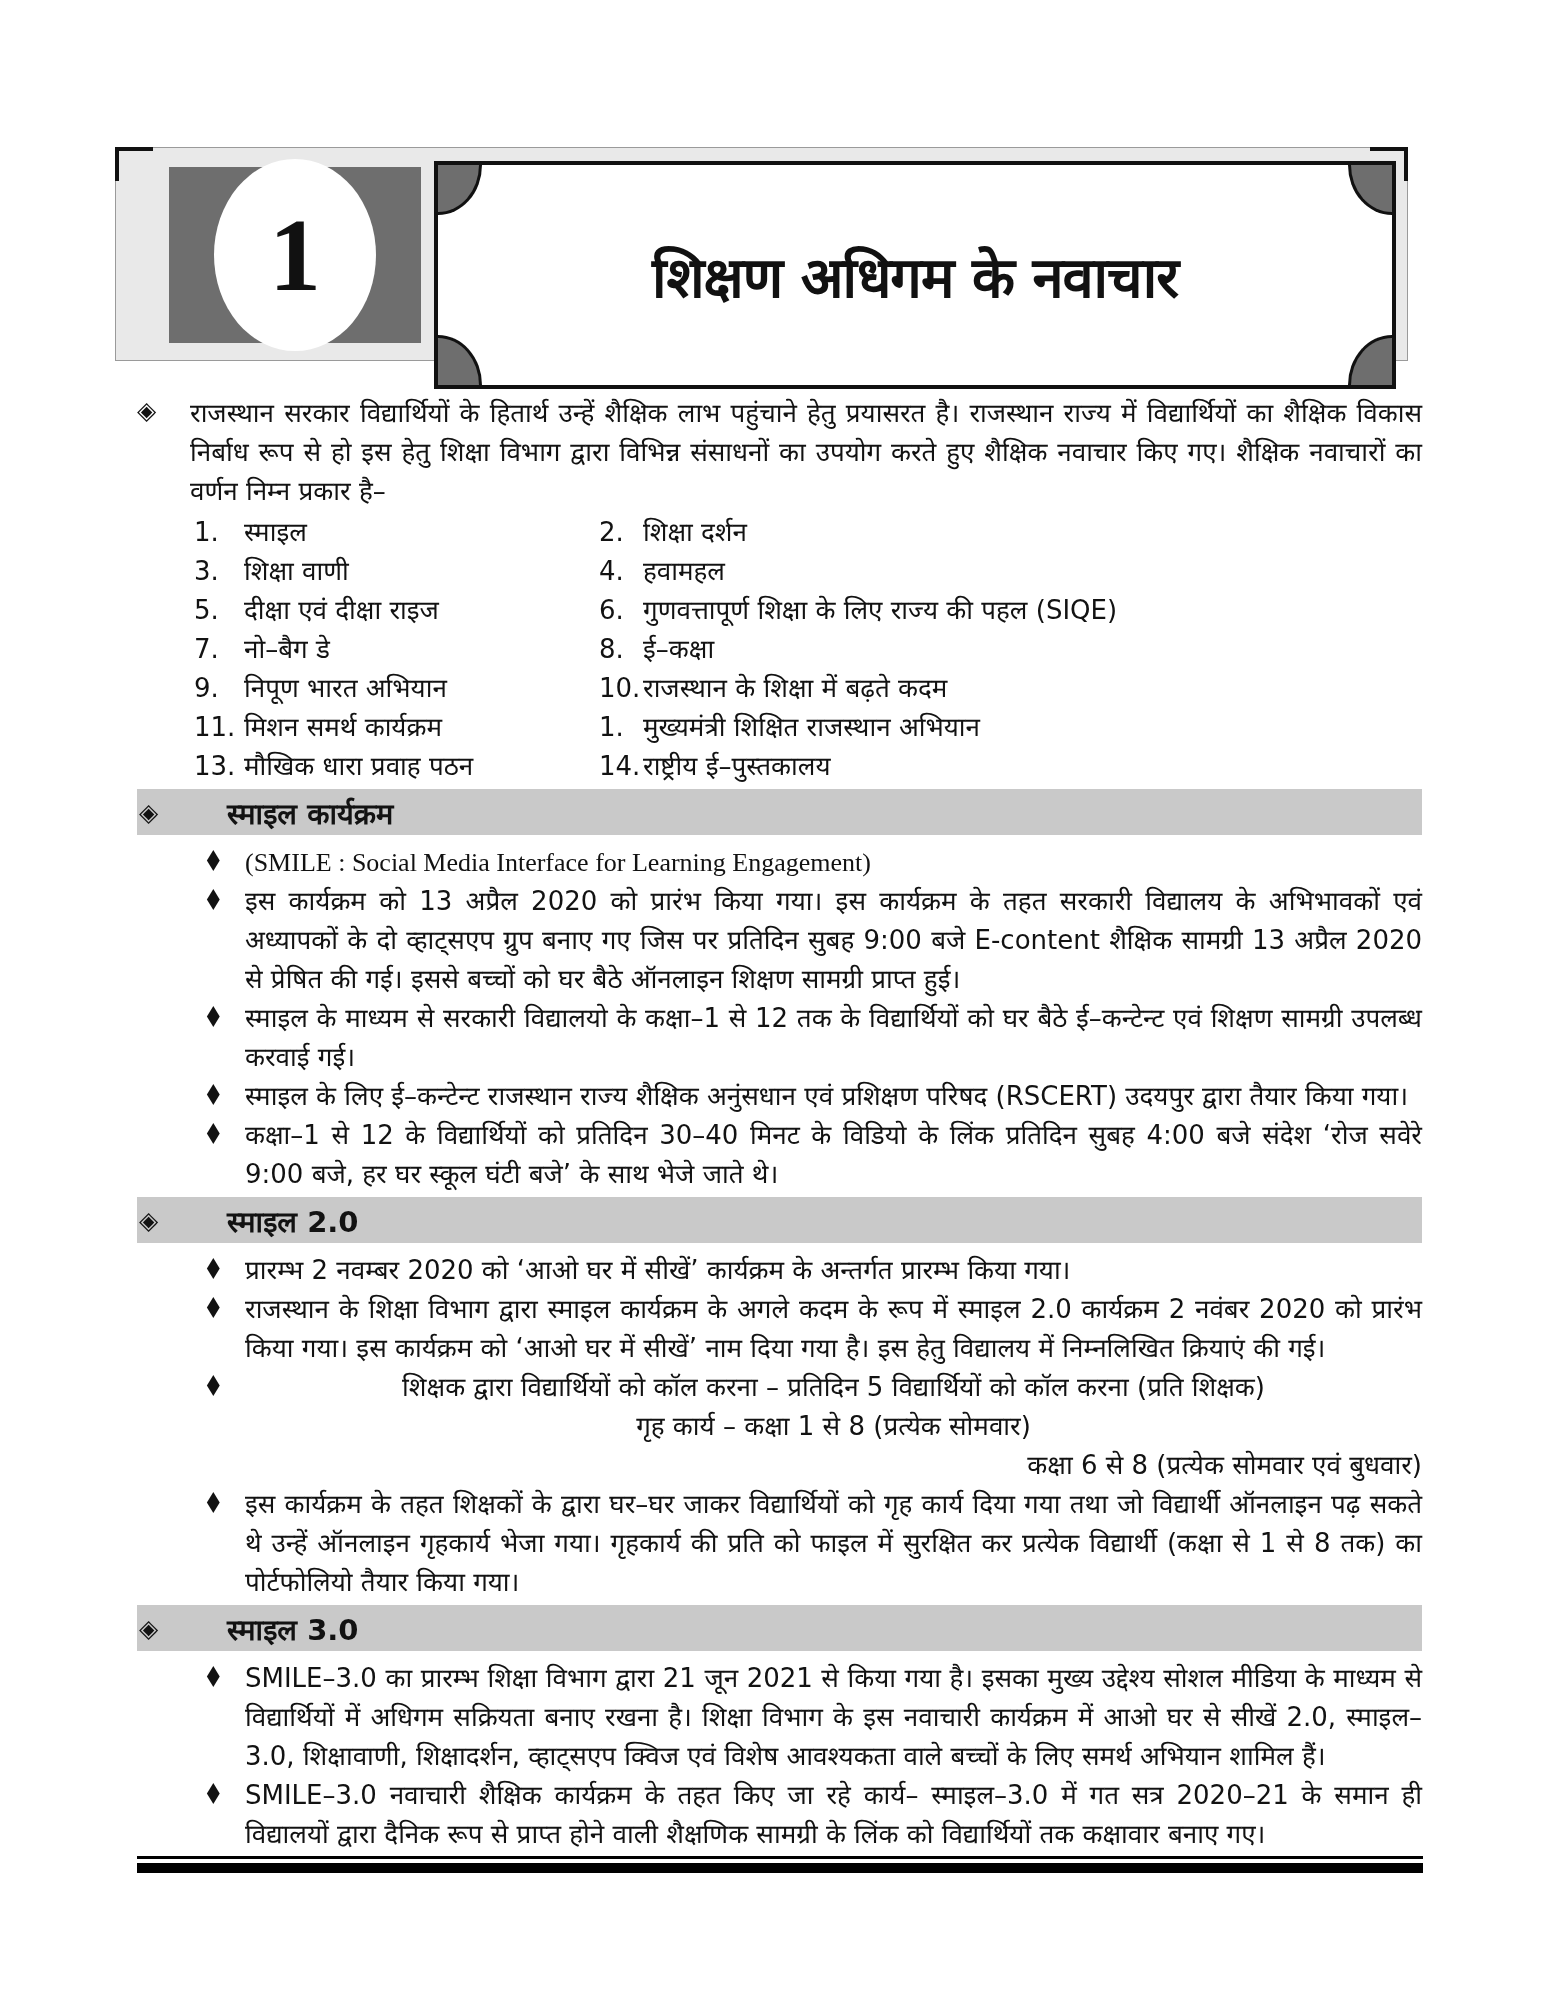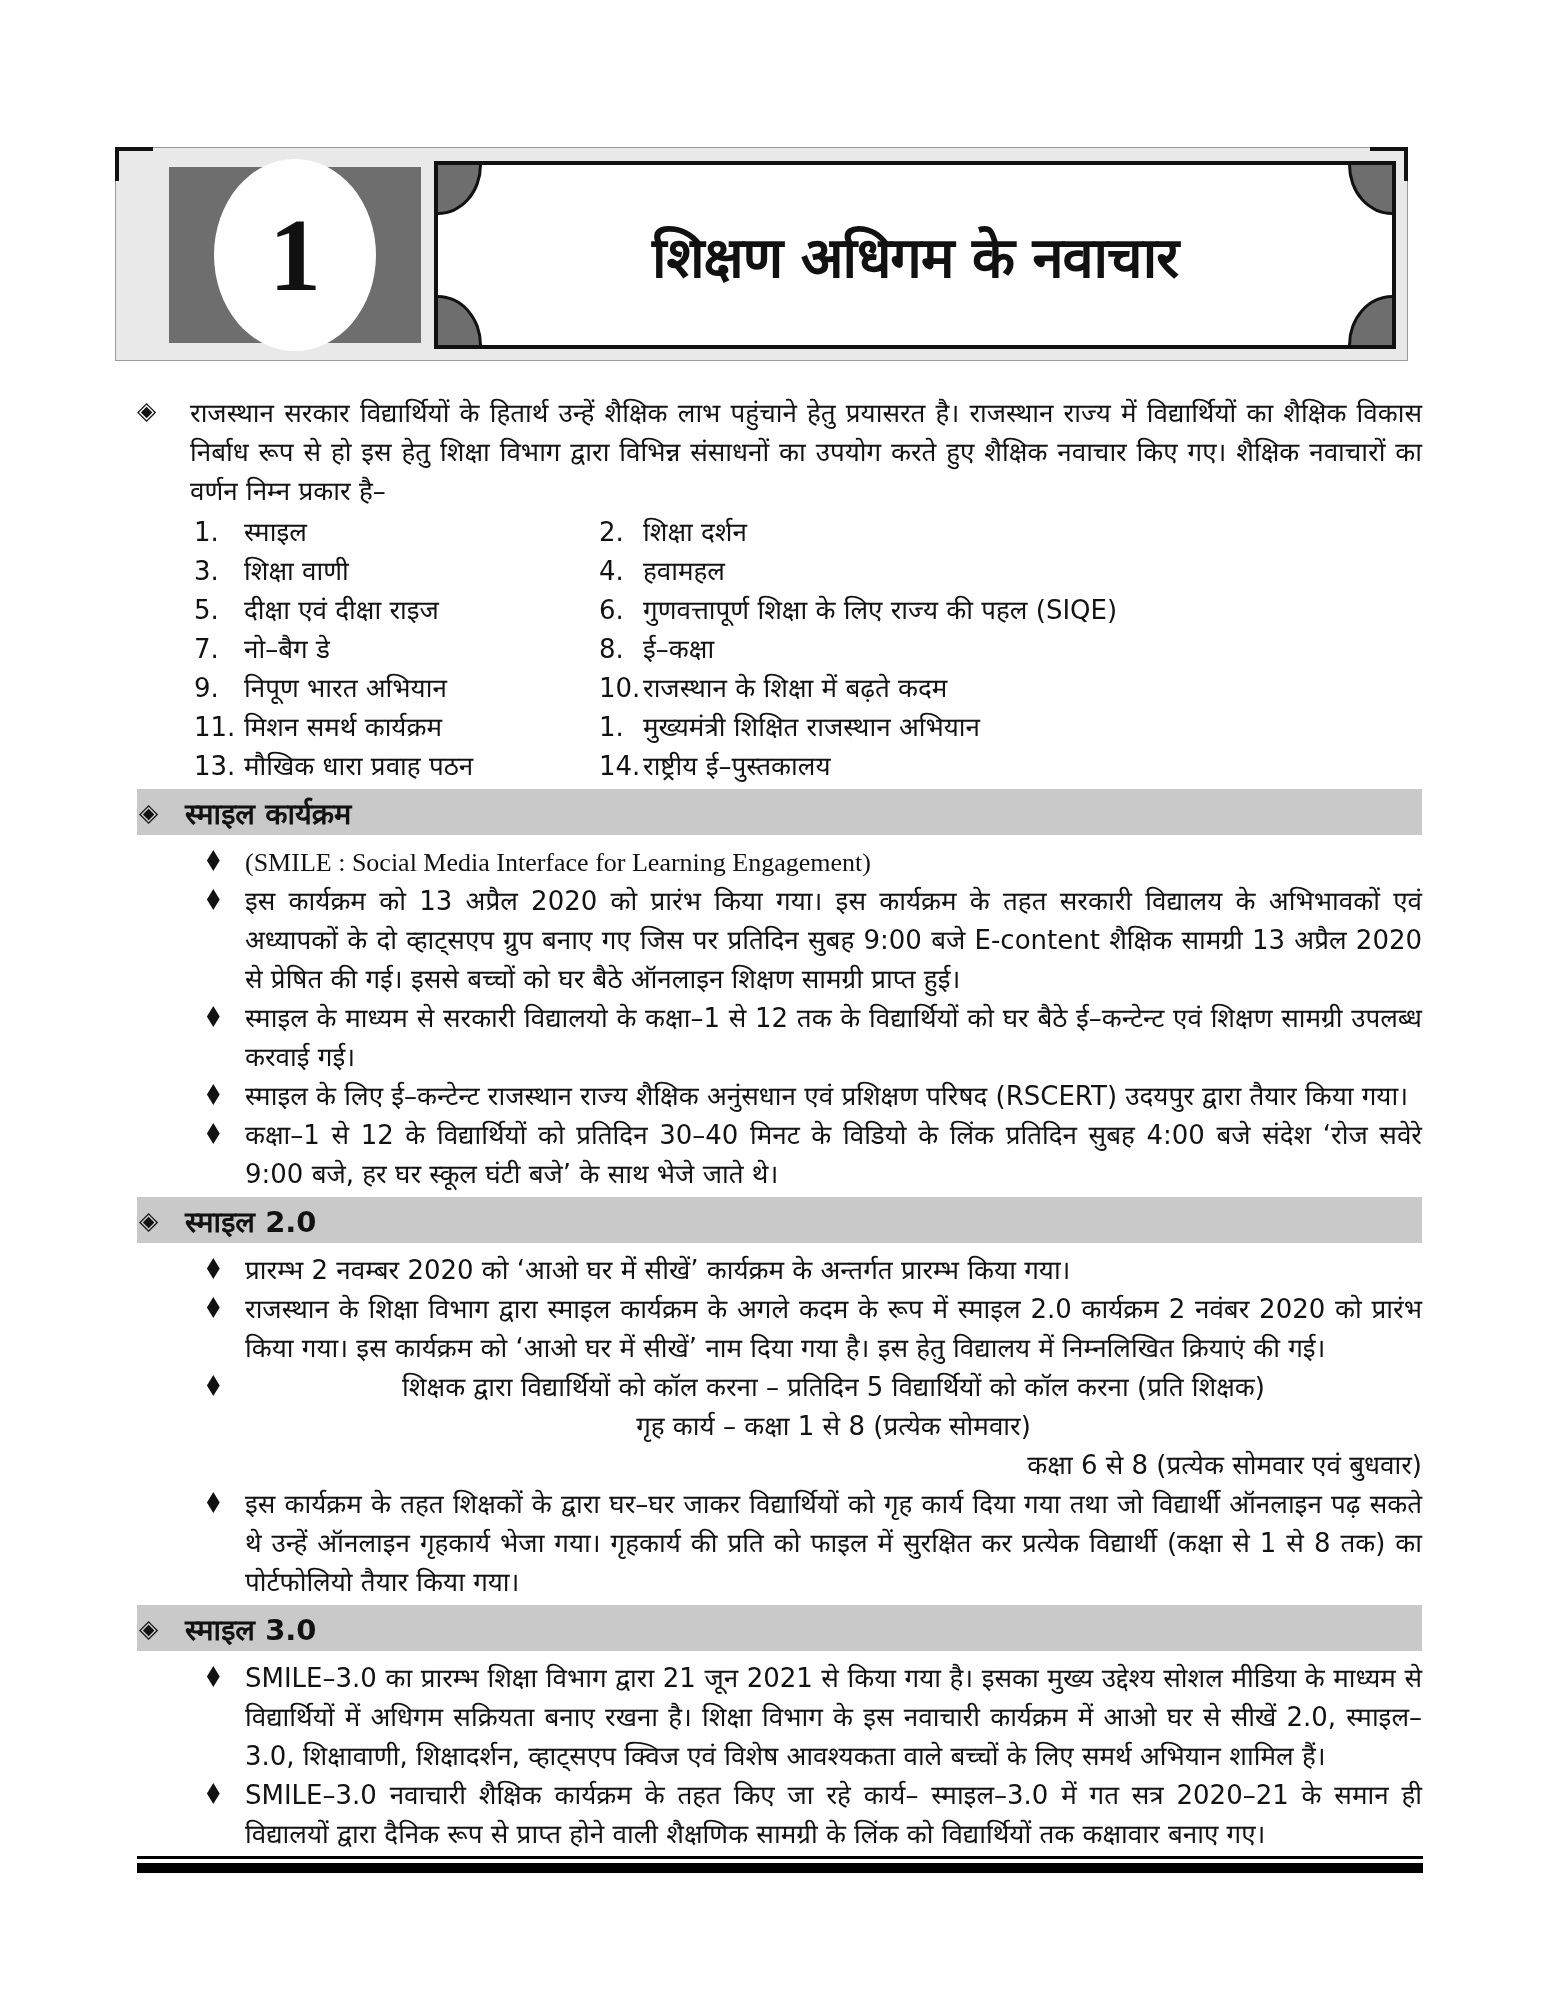--- a/index.html
+++ b/index.html
@@ -12,21 +12,21 @@
                 background:#e9e9e9;border:1px solid #9a9a9a;box-sizing:border-box;}
   .tick{position:absolute;width:34px;height:30px;}
   .tick-tl{left:-1px;top:-1px;border-left:4px solid #111;border-top:4px solid #111;}
   .tick-tr{right:-1px;top:-1px;border-right:4px solid #111;border-top:4px solid #111;}
   .chapter-panel{position:absolute;left:53px;top:19px;width:252px;height:176px;background:#6e6e6e;}
   .chapter-ellipse{position:absolute;left:50%;top:50%;transform:translate(-50%,-50%);
                    width:162px;height:192px;background:#fff;border-radius:50%;
                    display:flex;align-items:center;justify-content:center;}
   .chapter-num{font-family:"Liberation Serif","DejaVu Serif",serif;font-weight:bold;
                font-size:104px;line-height:1;color:#111;}
-  .title-panel{position:absolute;left:318px;top:13px;width:962px;height:188px;background:#fff;
+  .title-panel{position:absolute;left:318px;top:13px;width:962px;height:228px;background:#fff;
                border:4px solid #111;box-sizing:border-box;display:flex;align-items:center;justify-content:center;}
   .q{position:absolute;width:44px;height:50px;background:#6e6e6e;box-sizing:border-box;}
   .q-tl{left:0;top:0;border-radius:0 0 100% 0;border-right:3px solid #111;border-bottom:3px solid #111;}
   .q-tr{right:0;top:0;border-radius:0 0 0 100%;border-left:3px solid #111;border-bottom:3px solid #111;}
   .q-bl{left:0;bottom:0;border-radius:0 100% 0 0;border-right:3px solid #111;border-top:3px solid #111;}
   .q-br{right:0;bottom:0;border-radius:100% 0 0 0;border-left:3px solid #111;border-top:3px solid #111;}
   .chapter-title{font-size:56px;font-weight:bold;letter-spacing:-1px;color:#111;}
 
   
   .intro{position:relative;margin-top:33px;padding-left:53px;font-size:26px;line-height:39px;text-align:justify;}
@@ -37,21 +37,21 @@
   .irow{display:flex;height:39px;line-height:39px;font-size:26px;}
   .icol-l{width:405px;display:flex;}
   .icol-r{flex:1;display:flex;}
   .inum{width:50px;flex:none;}
   .inum-r{width:44px;flex:none;}
 
   
   .band{position:relative;margin-top:3px;height:46px;background:#c9c9c9;
         display:flex;align-items:center;padding-left:48px;box-sizing:border-box;}
   .band .smark{top:50%;transform:translateY(-50%);left:2px;}
-  .band-label{font-size:29px;font-weight:bold;}
+  .band-label{font-size:29px;font-weight:bold;margin-left:42px;}
 
   
   .bullets{margin-top:8px;}
   .bullet{position:relative;padding-left:108px;font-size:26px;line-height:39px;text-align:justify;}
   .bmark{position:absolute;left:66px;top:7px;font-size:23px;line-height:1;transform:scaleY(1.25);}
   .b{font-weight:normal;}
   .latin{font-family:"Liberation Serif","DejaVu Serif",serif;}
   .hw{text-align:center;}
   .hw-indent{padding-left:123px;text-align:right;}
 

